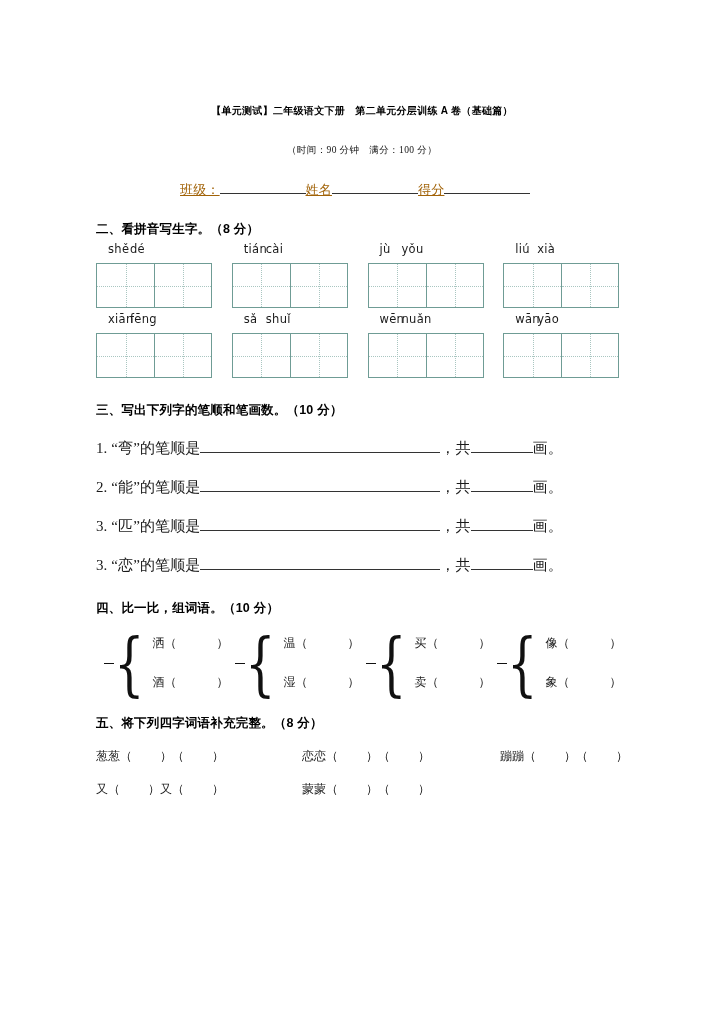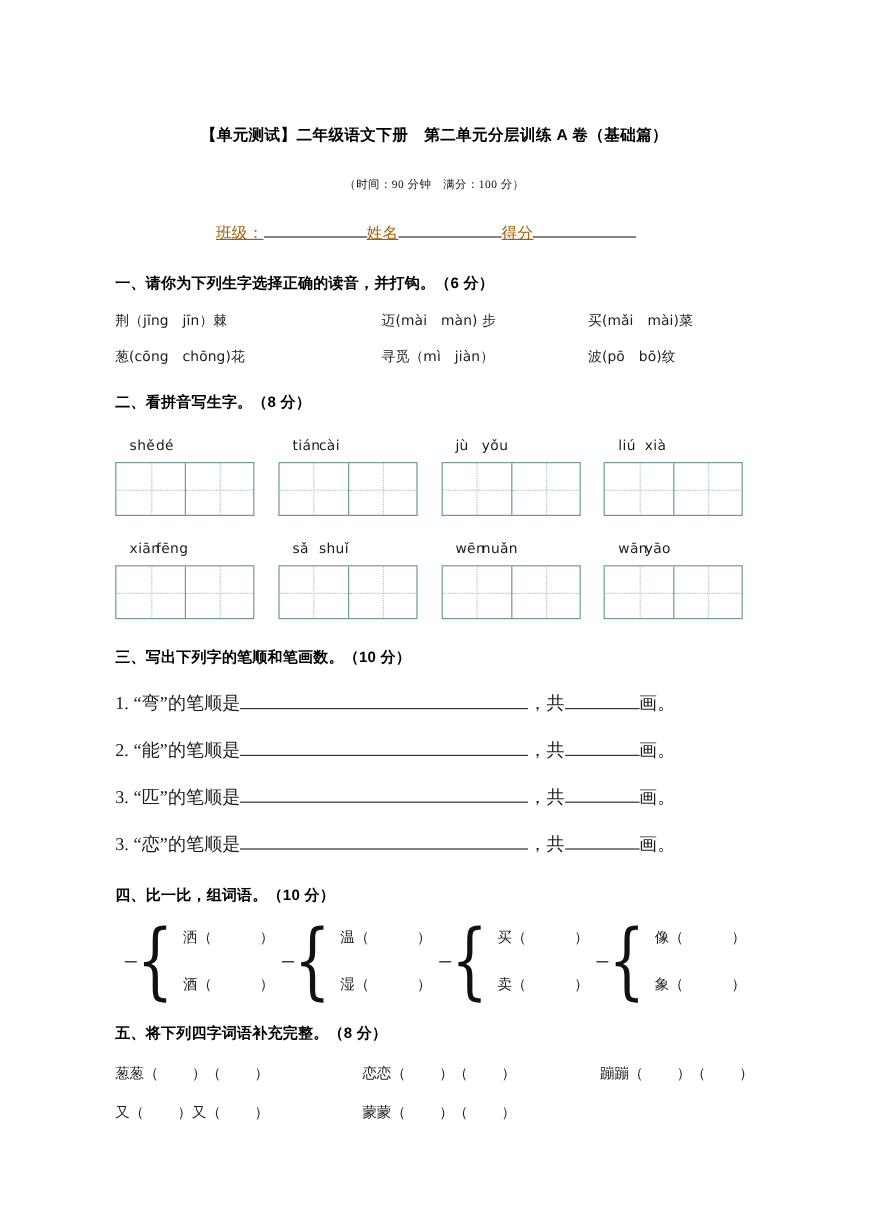--- a/index.html
+++ b/index.html
@@ -18,21 +18,21 @@
     width: 724px;
     height: 1024px;
     padding: 0 96px;
   }
 
   
   .doc-title {
     margin: 0;
     padding-top: 104px;
     font-family: "Liberation Sans", "DejaVu Sans", sans-serif;
-    font-size: 13px;
+    font-size: 10px;
     font-weight: bold;
     text-align: center;
     letter-spacing: 0.3px;
     color: #000;
     white-space: nowrap;
   }
   .doc-subtitle {
     margin: 0;
     padding-top: 26px;
     text-align: center;
@@ -78,21 +78,21 @@
   .s1-item { white-space: nowrap; }
   .s1-row .s1-item:nth-child(1) { width: 222px; }
   .s1-row .s1-item:nth-child(2) { width: 172px; }
   .s1-row .s1-item:nth-child(3) { width: auto; }
   .py { font-family: "DejaVu Sans", sans-serif; font-size: 11.5px; }
 
   
   .s2 { margin-top: 22px; }
   .grid-row {
     display: flex;
-    margin-top: 20px;
+    margin-top: 4px;
   }
   .grid-cell {
     width: 131px;
     margin-right: 11px;
   }
   .grid-cell:last-child { margin-right: 0; }
   .grid-py {
     font-family: "DejaVu Sans", sans-serif;
     font-size: 11.5px;
     text-align: left;
@@ -208,33 +208,20 @@
 
 <div class="page">
 
   <h1 class="doc-title">【单元测试】二年级语文下册　第二单元分层训练 A 卷（基础篇）</h1>
   <p class="doc-subtitle">（时间：90 分钟　满分：100 分）</p>
 
   <p class="info-line">
     <span>班级：</span><span class="blank-u u-class"></span><span>姓名</span><span class="blank-u u-name"></span><span>得分</span><span class="blank-u u-score"></span>
   </p>
 
-  <div class="s1">
-    <div class="sec-head">一、请你为下列生字选择正确的读音，并打钩。（6 分）</div>
-    <div class="s1-row">
-      <span class="s1-item py">荆（jīng　jīn）棘</span>
-      <span class="s1-item py">迈(mài　màn) 步</span>
-      <span class="s1-item py">买(mǎi　mài)菜</span>
-    </div>
-    <div class="s1-row">
-      <span class="s1-item py">葱(cōng　chōng)花</span>
-      <span class="s1-item py">寻觅（mì　jiàn）</span>
-      <span class="s1-item py">波(pō　bō)纹</span>
-    </div>
-  </div>
 
   <div class="s2">
     <div class="sec-head">二、看拼音写生字。（8 分）</div>
 
     <div class="grid-row">
       <div class="grid-cell">
         <div class="grid-py"><span class="pysp">shě</span><span>dé</span></div>
         <div class="tzg">
             <div class="half"></div>
             <div class="half"></div>

